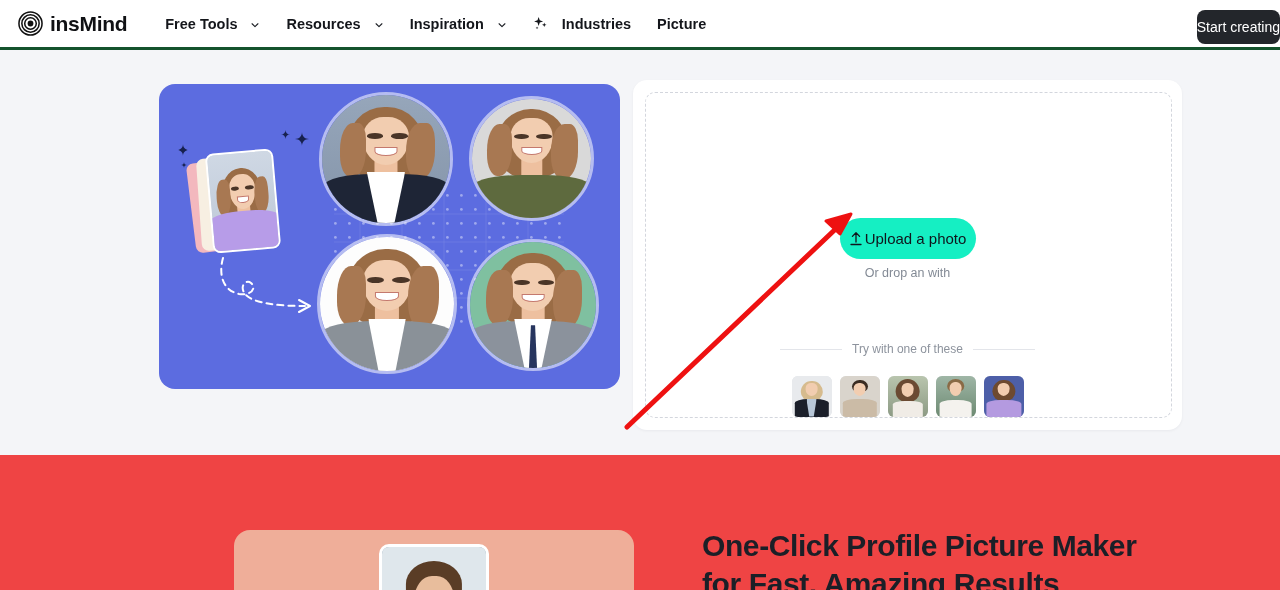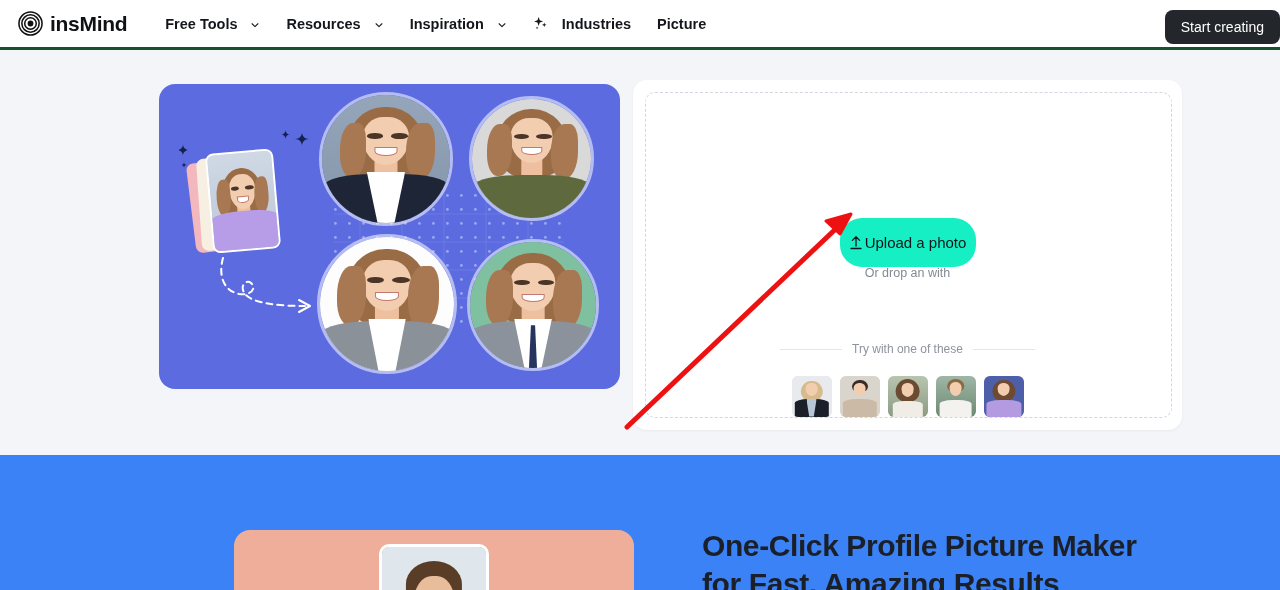--- a/index.html
+++ b/index.html
@@ -78,21 +78,21 @@
   .start-btn {
     position: absolute;
     right: 0px;
     top: 10px;
     background: #23262b;
     color: #ffffff;
     font-size: 14px;
     font-weight: 500;
     border: none;
     border-radius: 8px;
-    padding: 9px 16px;
+    padding: 9px 0;
     cursor: pointer;
     font-family: "Liberation Sans", sans-serif;
     white-space: nowrap;
   }
 
   
   .hero {
     position: absolute;
     top: 50px; left: 0;
     width: 1280px;
@@ -278,21 +278,21 @@
     align-items: center;
     justify-content: center;
     gap: 2px;
     background: #15efc3;
     color: #10151c;
     font-size: 15px;
     font-weight: 500;
     border: none;
     border-radius: 22px;
     width: 136px;
-    height: 49px;
+    height: 41px;
     cursor: pointer;
     font-family: "Liberation Sans", sans-serif;
   }
   .upload-icon { width: 14px; height: 15px; display: block; }
   .drop-hint {
     position: absolute;
     left: 0; width: 100%;
     top: 186px;
     text-align: center;
     font-size: 12.5px;
@@ -328,21 +328,21 @@
 
   
   .annot { position: absolute; left: 0; top: 0; width: 1280px; height: 590px; pointer-events: none; z-index: 60; }
 
   
   .lower {
     position: absolute;
     top: 455px; left: 0;
     width: 1280px;
     height: 135px;
-    background: #3b82f6;
+    background: #ef4444;
   }
   .peach-card {
     position: absolute;
     left: 234px; top: 75px;
     width: 400px; height: 200px;
     background: #efae99;
     border-radius: 16px;
     overflow: hidden;
   }
   .peach-photo {

